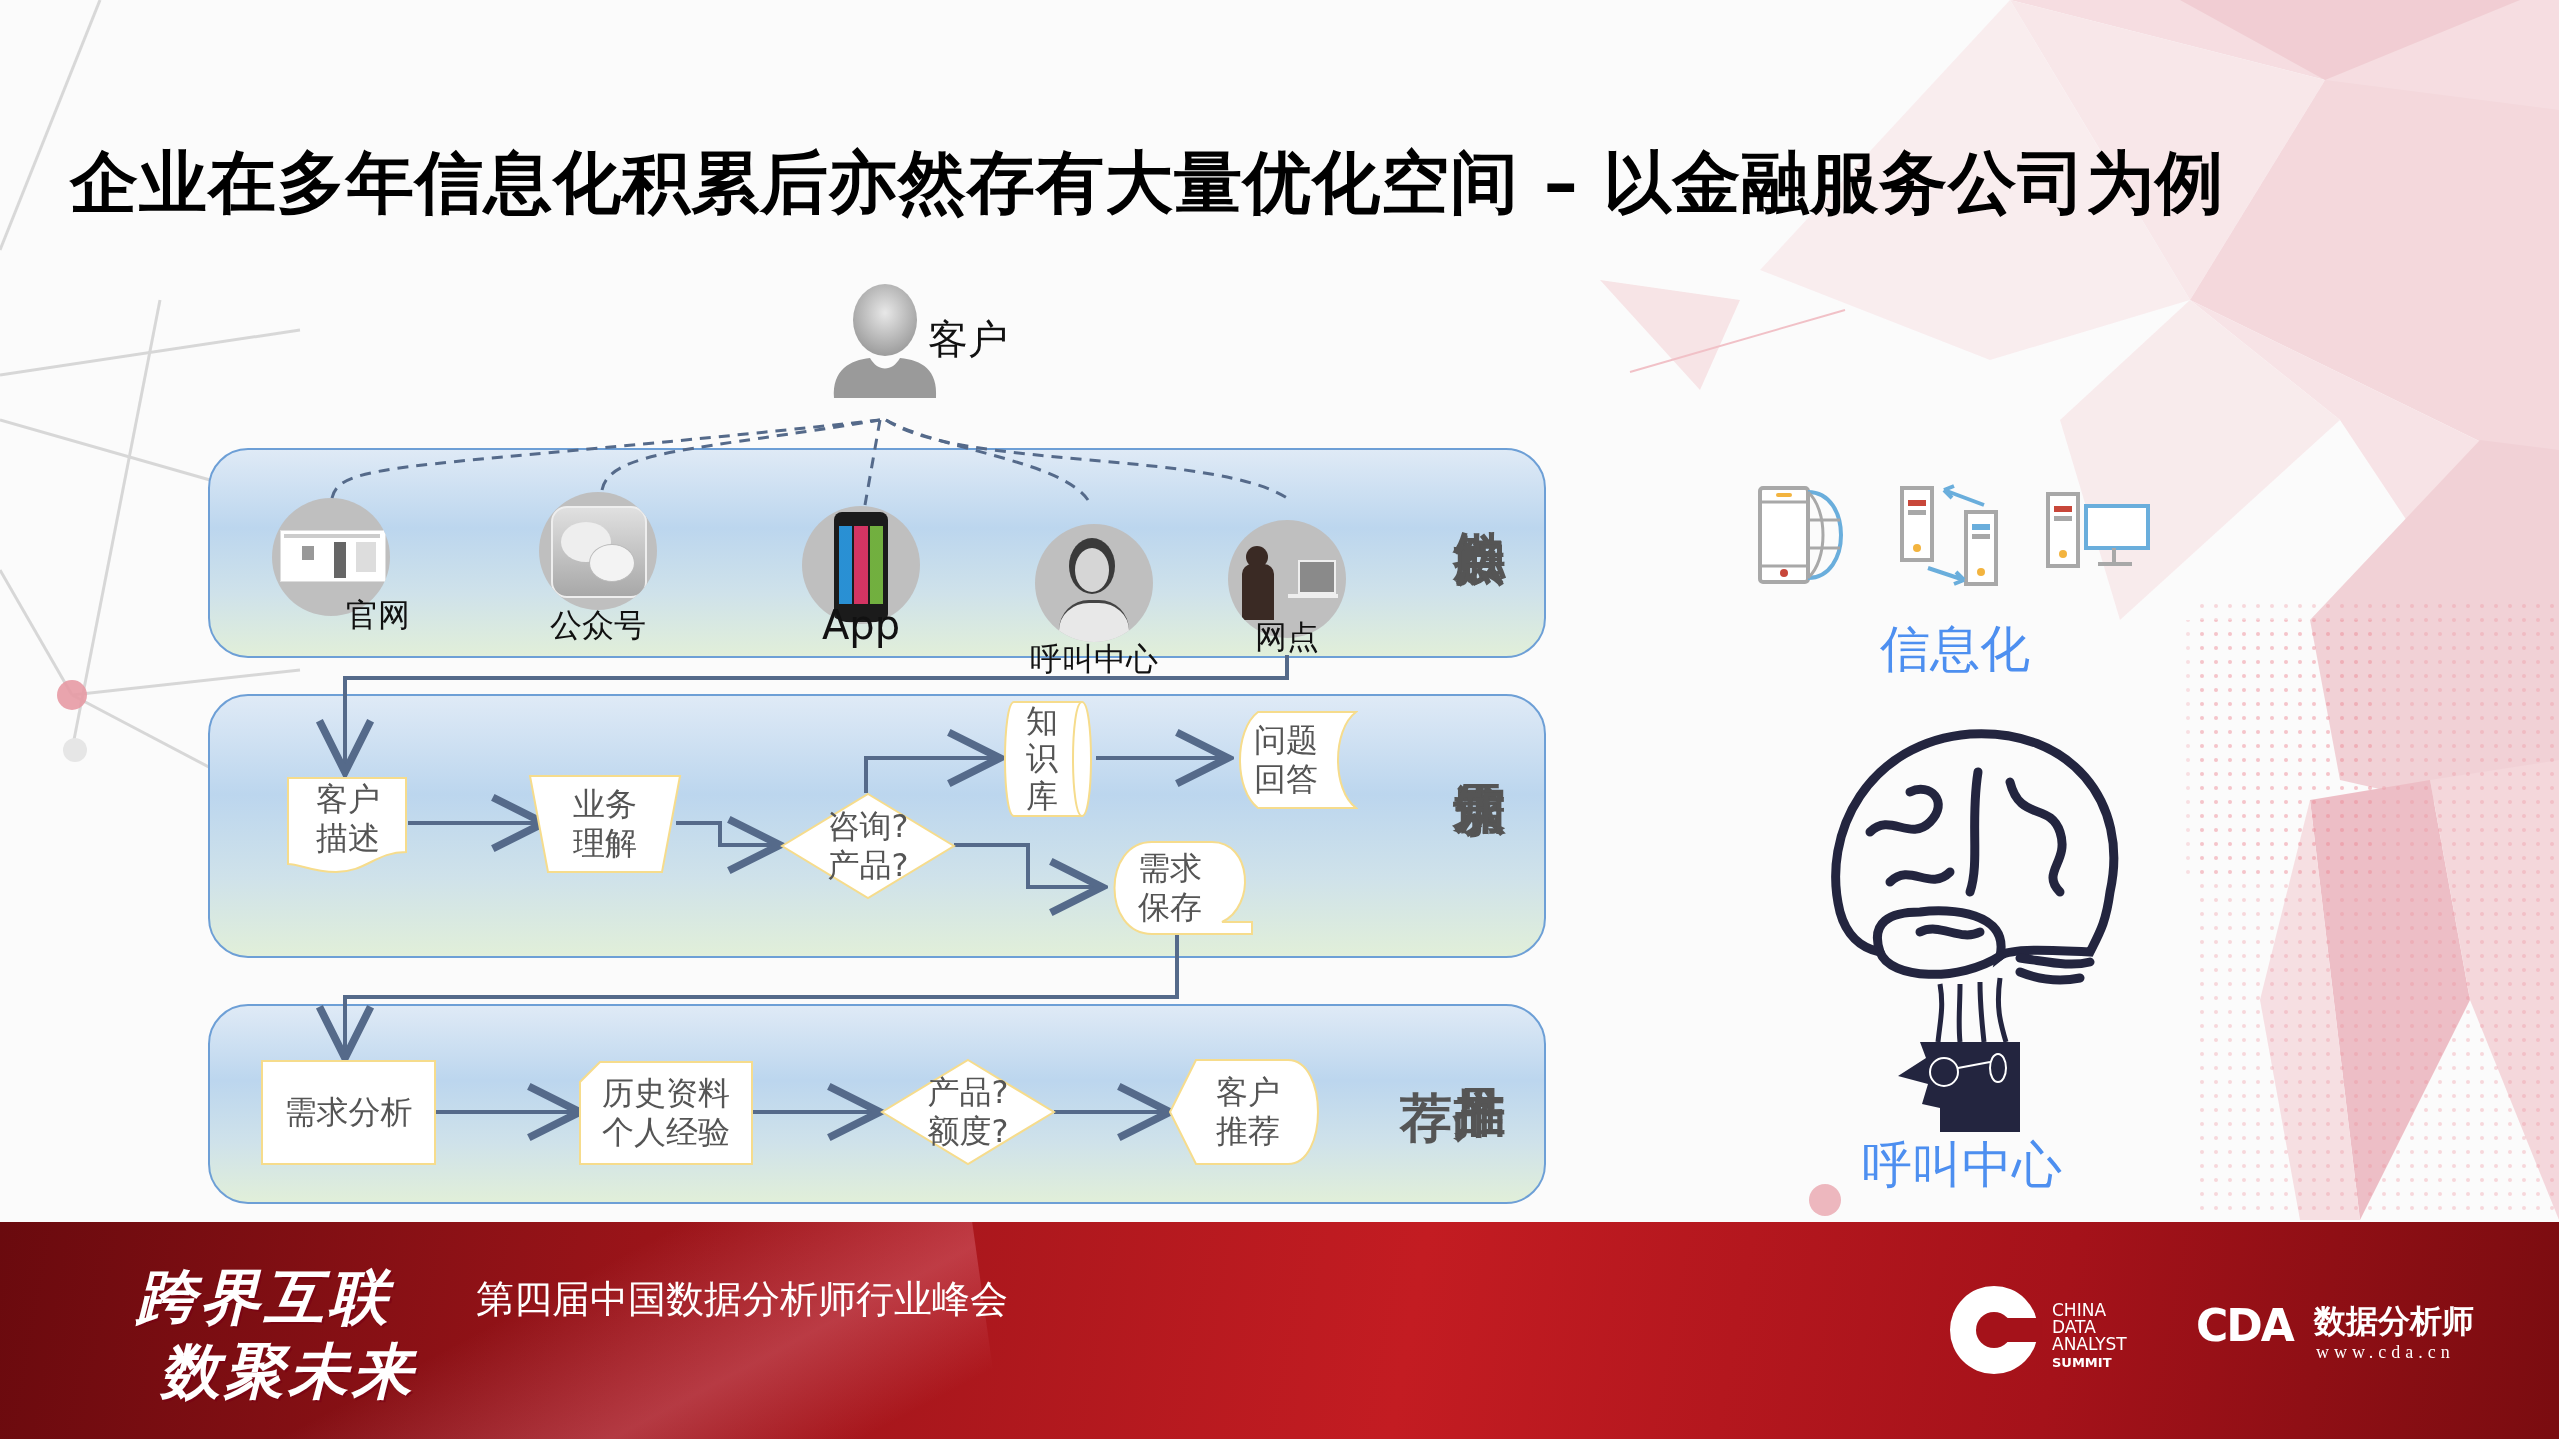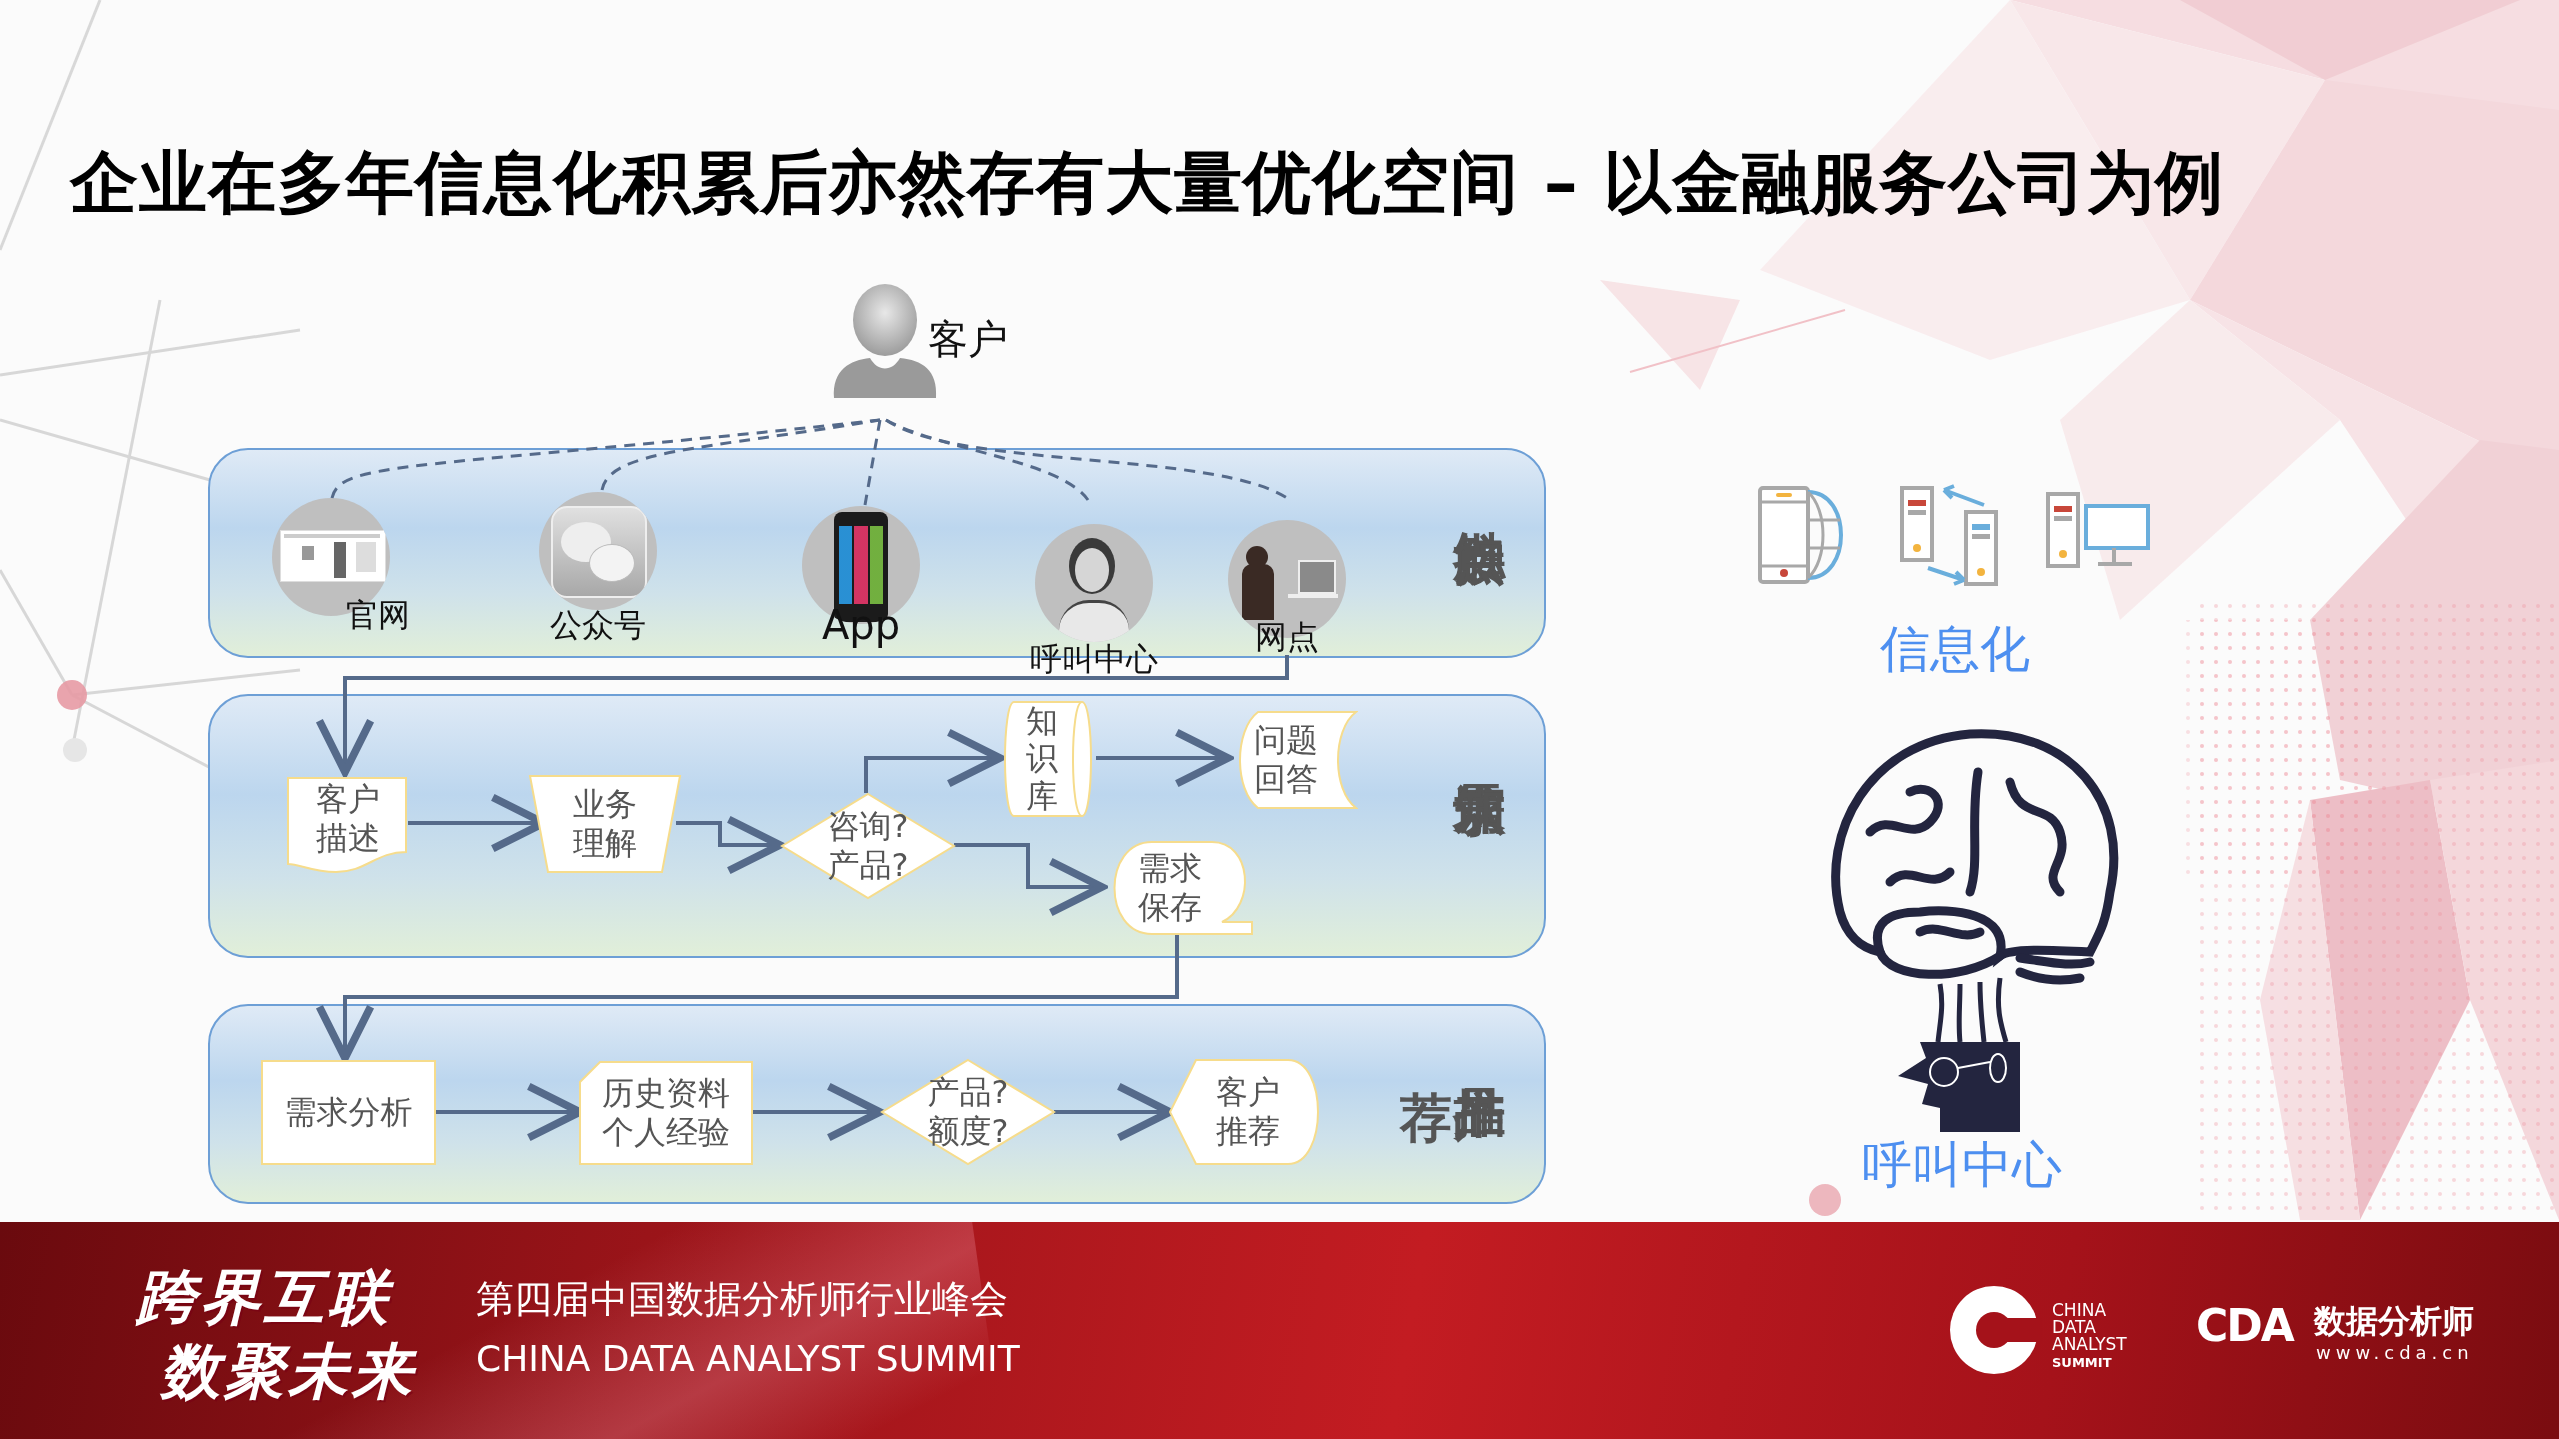--- a/index.html
+++ b/index.html
@@ -69,21 +69,21 @@
   }
   .event-cn { position: absolute; left: 476px; top: 52px; font-size: 38px; color: #fff; white-space: nowrap; }
   .event-en { position: absolute; left: 476px; top: 116px; font-size: 36px; color: #fff; white-space: nowrap; letter-spacing: 0px; }
   .summit-logo { position: absolute; left: 1946px; top: 60px; }
   .summit-words {
     position: absolute; left: 2052px; top: 80px; font-size: 17px; color: #fff; line-height: 1.0;
   }
   .summit-words b { font-size: 13px; }
   .cda-mark { position: absolute; left: 2196px; top: 78px; font-size: 44px; font-weight: bold; color: #fff; letter-spacing: -2px; }
   .cda-cn { position: absolute; left: 2314px; top: 78px; font-size: 32px; font-weight: bold; color: #fff; white-space: nowrap; }
-  .cda-url { position: absolute; left: 2316px; top: 120px; font-size: 18px; color: #fff; letter-spacing: 5px; white-space: nowrap; }
+  .cda-url { position: absolute; left: 2316px; top: 120px; font-size: 18px; color: #fff; letter-spacing: 5px; white-space: nowrap; font-family: Liberation Serif, serif; }
 </style>
 </head>
 <body>
 
 <svg class="bg-svg" viewBox="0 0 2559 1439">
   <defs>
     <pattern id="dots" width="14" height="14" patternUnits="userSpaceOnUse">
       <circle cx="4" cy="4" r="2" fill="#ee8a98" opacity="0.7"></circle>
     </pattern>
   </defs>
@@ -349,21 +349,20 @@
   <ellipse cx="188" cy="356" rx="8" ry="14" fill="none" stroke="#fff" stroke-width="2"></ellipse>
   <line x1="148" y1="356" x2="180" y2="350" stroke="#fff" stroke-width="2"></line>
 </svg>
 <div class="legend-label" style="left:1862px;top:1132px">呼叫中心</div>
 
 <div class="footer">
   <div class="sheen"></div>
   <div class="slogan" style="left:160px;top:110px">数聚未来</div>
   <div class="slogan" style="left:136px;top:36px">跨界互联</div>
   <div class="event-cn">第四届中国数据分析师行业峰会</div>
-  <div class="event-en">CHINA DATA ANALYST SUMMIT</div>
 
   <svg class="summit-logo" width="96" height="96">
     <circle cx="48" cy="48" r="44" fill="#fff"></circle>
     <circle cx="48" cy="48" r="18" fill="#a5121a"></circle>
     <rect x="48" y="36" width="48" height="24" fill="#a5121a"></rect>
   </svg>
   <div class="summit-words">
     <div>CHINA</div>
     <div>DATA</div>
     <div>ANALYST</div>

